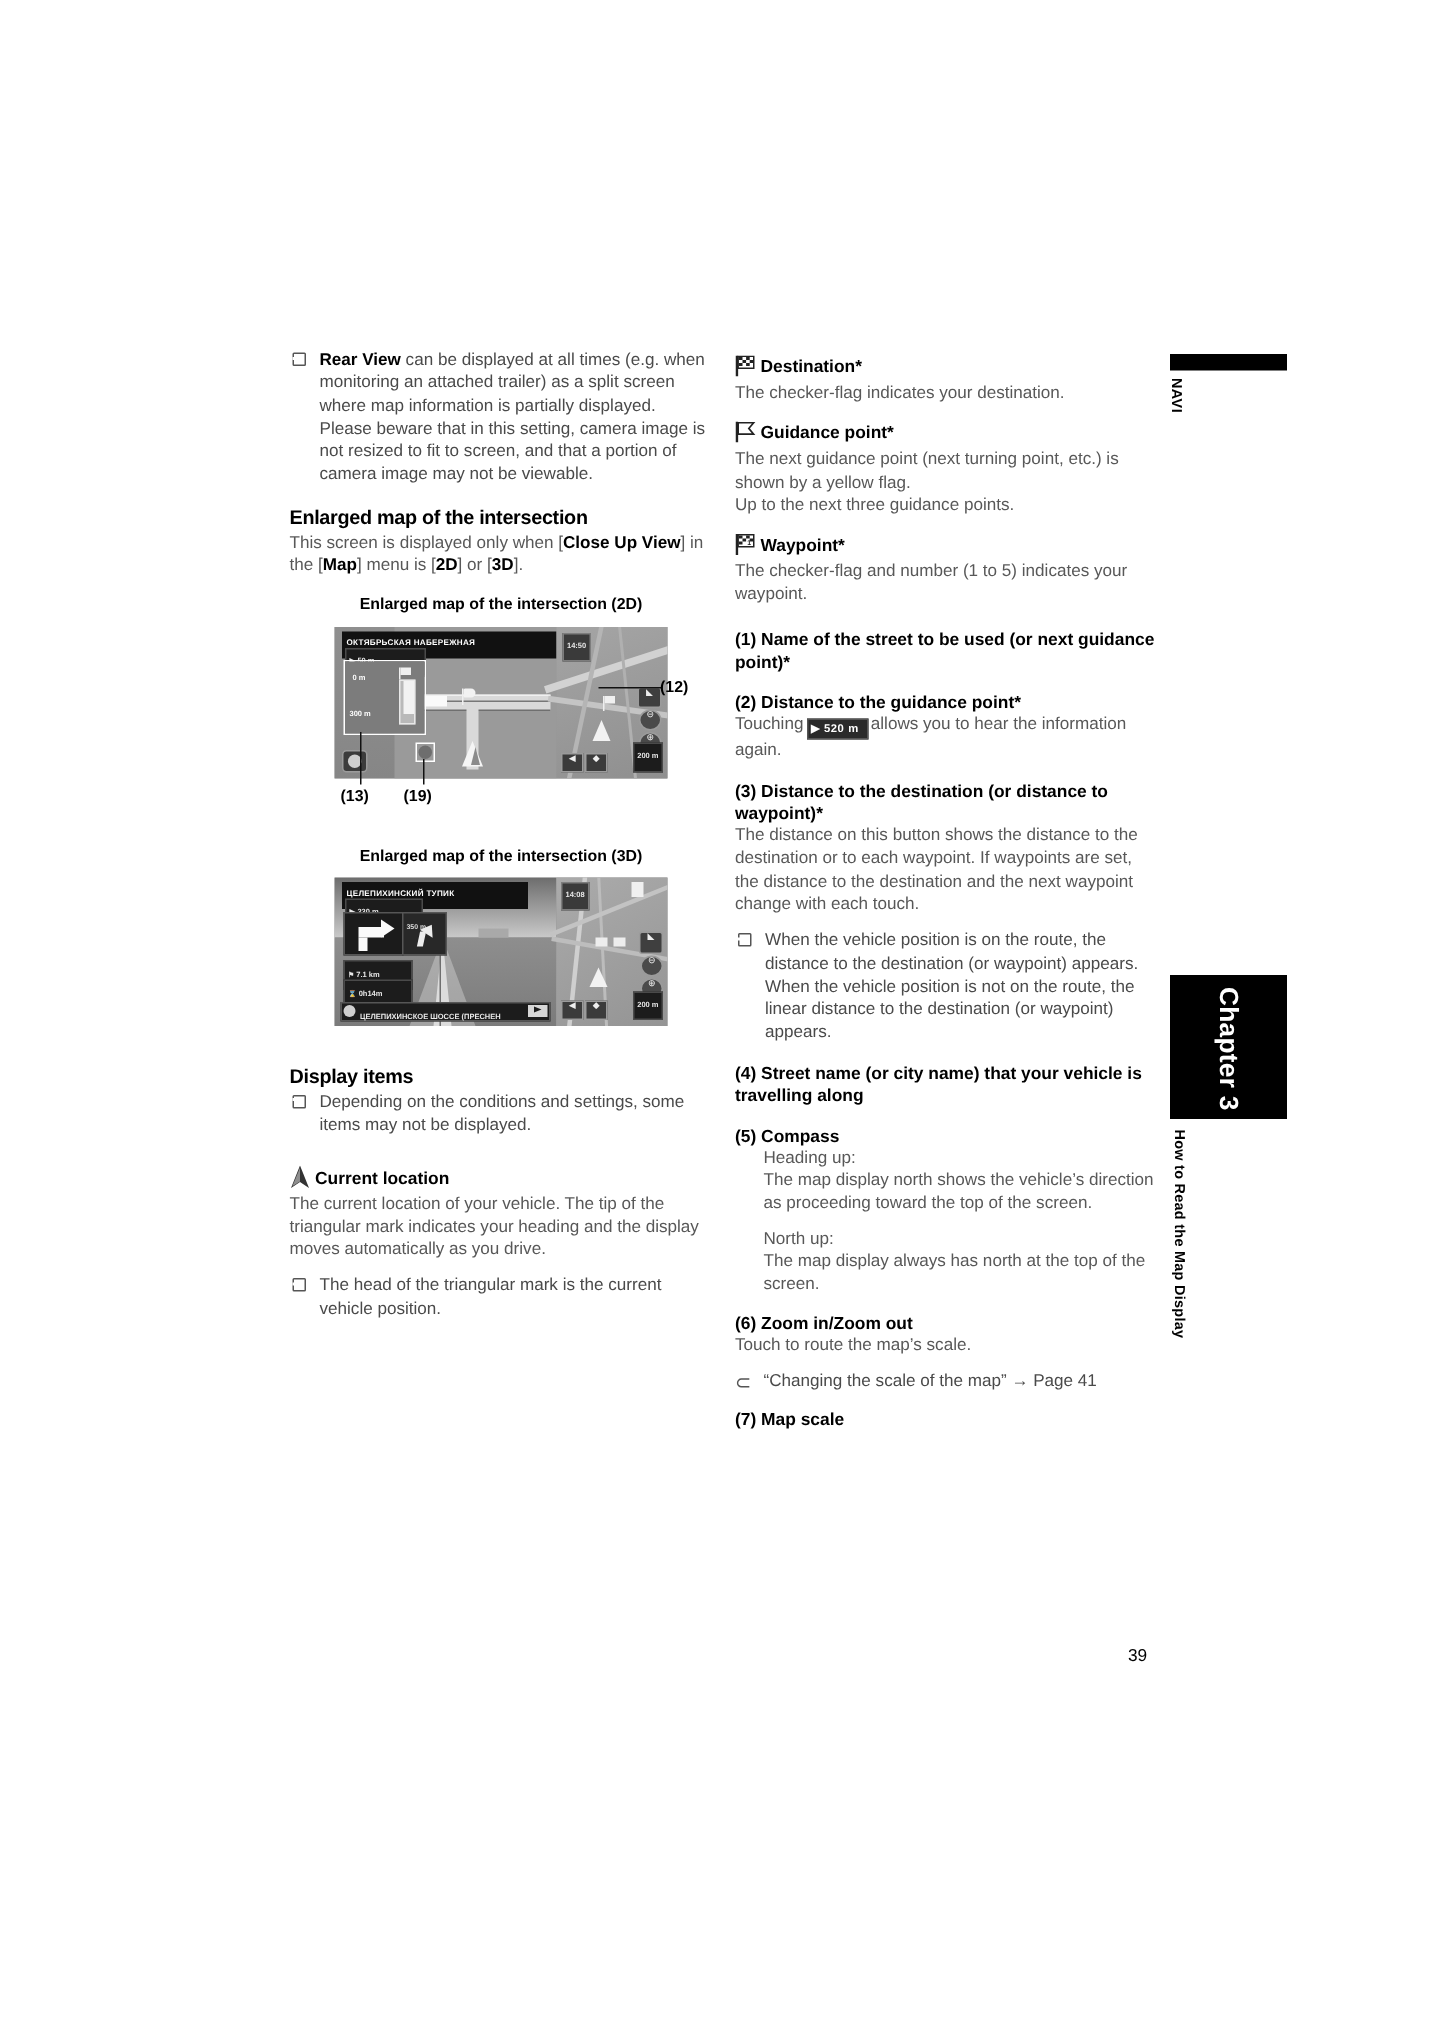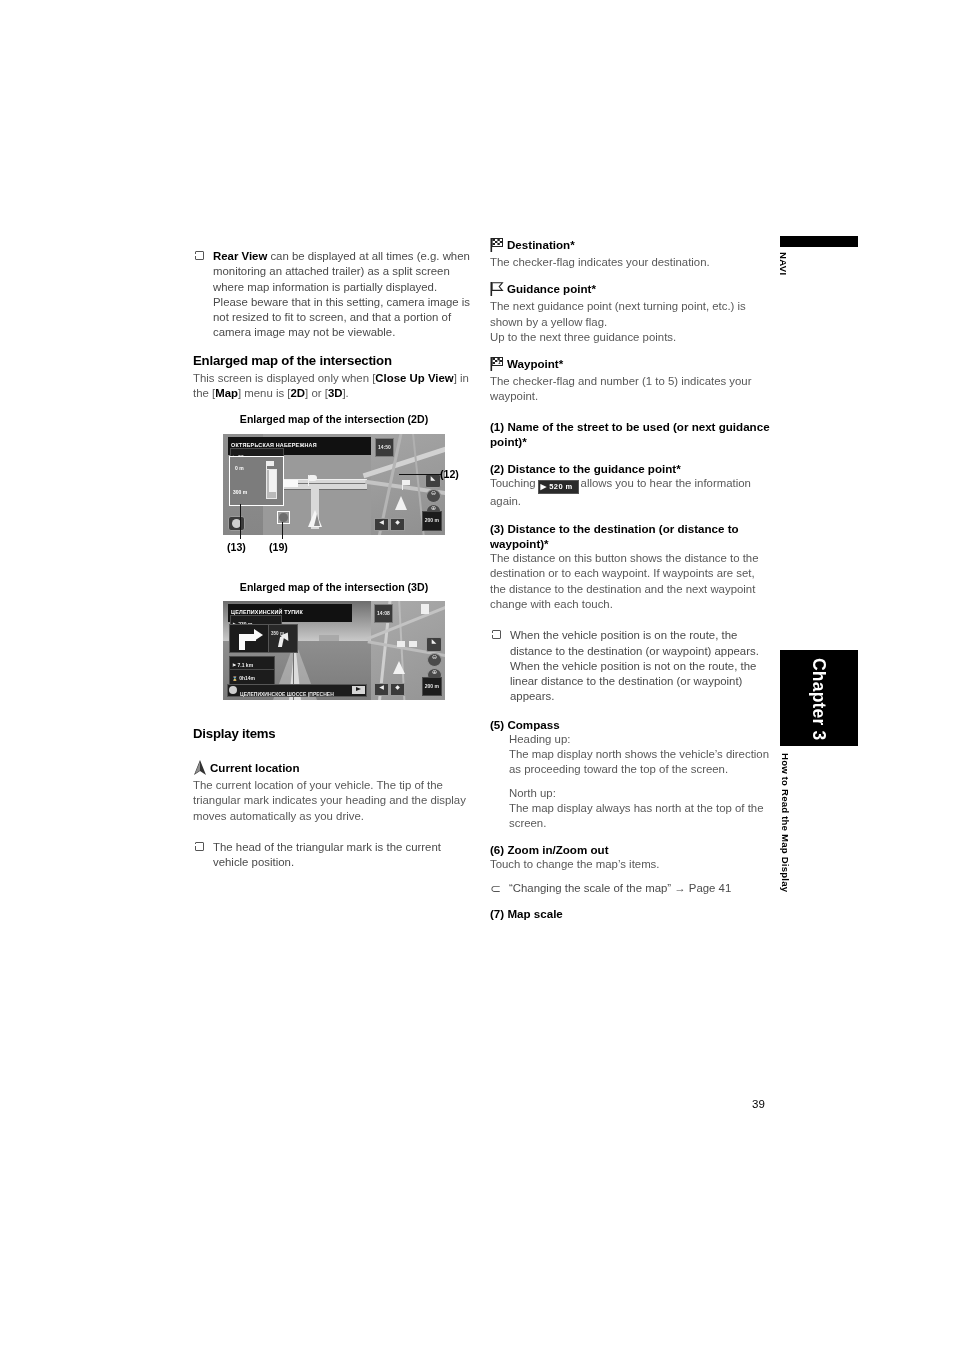--- a/index.html
+++ b/index.html
@@ -57,21 +57,20 @@
     font-weight: bold;
   }
   h3.nm { margin-top: 0; }
   b, strong { color: #000; font-weight: bold; }
 
   
   .bullet {
     position: relative;
     padding-left: 20px;
     margin-bottom: 9px;
-    margin-top: 16px;
   }
   .bullet .sq {
     position: absolute;
     left: 2px;
     top: 2px;
     width: 7px;
     height: 7px;
     border: 1.4px solid #555;
     border-radius: 1px;
   }
@@ -391,20 +390,24 @@
         <div class="sicon" style="right:3px;top:52px;width:13px;height:12px;border-radius:50%;background:#4a4a4a;">⊖</div>
         <div class="sicon" style="right:3px;top:67px;width:13px;height:12px;border-radius:50%;background:#4a4a4a;">⊕</div>
         <div class="sicon" style="left:3px;bottom:4px;width:13px;height:11px;background:#3b3b3b;">◀</div>
         <div class="sicon" style="left:19px;bottom:4px;width:13px;height:11px;background:#3b3b3b;">◆</div>
         <div class="navchip" style="right:3px;bottom:4px;">200 m</div>
       </div>
     </div>
 
     <h2 style="margin-top:26px;">Display items</h2>
 
+    <div class="bullet">
+      <span class="sq"></span>
+      <span>Depending on the conditions and settings, some items may not be displayed.</span>
+    </div>
 
     <h3 style="margin-top:18px;">
       <span class="iconbox">
         <svg width="14" height="15" viewBox="0 0 14 15">
           <polygon points="7,0 13,15 7,11 1,15" fill="#333"></polygon>
           <polygon points="7,1.5 7,10.6 1.9,13.8" fill="#8e8e8e"></polygon>
         </svg>
       </span><span>Current location</span>
     </h3>
     <p class="para">The current location of your vehicle. The tip of the triangular mark indicates your heading and the display moves automatically as you drive.</p>
@@ -466,34 +469,35 @@
     <p class="para"><span>Touching</span><span class="inline-btn">▶ <span>520 m</span></span><span>allows you to hear the information again.</span></p>
 
     <h3 style="margin-top:12px;">(3) Distance to the destination (or distance to waypoint)*</h3>
     <p class="para">The distance on this button shows the distance to the destination or to each waypoint. If waypoints are set, the distance to the destination and the next waypoint change with each touch.</p>
 
     <div class="bullet">
       <span class="sq"></span>
       <span>When the vehicle position is on the route, the distance to the destination (or waypoint) appears. When the vehicle position is not on the route, the linear distance to the destination (or waypoint) appears.</span>
     </div>
 
+    <h3 style="margin-top:11px;">(4) Street name (or city name) that your vehicle is travelling along</h3>
 
     <h3 style="margin-top:12px;">(5) Compass</h3>
 
     <div class="indent">
       <p class="tight">Heading up:</p>
       <p class="tight">The map display north shows the vehicle’s direction as proceeding toward the top of the screen.</p>
     </div>
     <div class="indent">
       <p class="tight">North up:</p>
       <p class="tight">The map display always has north at the top of the screen.</p>
     </div>
 
     <h3 style="margin-top:10px;">(6) Zoom in/Zoom out</h3>
-    <p class="tight">Touch to change the map’s items.</p>
+    <p class="tight">Touch to route the map’s scale.</p>
 
     <div class="seealso">
       <span class="hook">⊃</span>
       <span>“Changing the scale of the map” → Page 41</span>
     </div>
 
     <h3 style="margin-top:10px;">(7) Map scale</h3>
   </div>
 
   <div class="tab-black" id="navi-tab-bar"></div>

